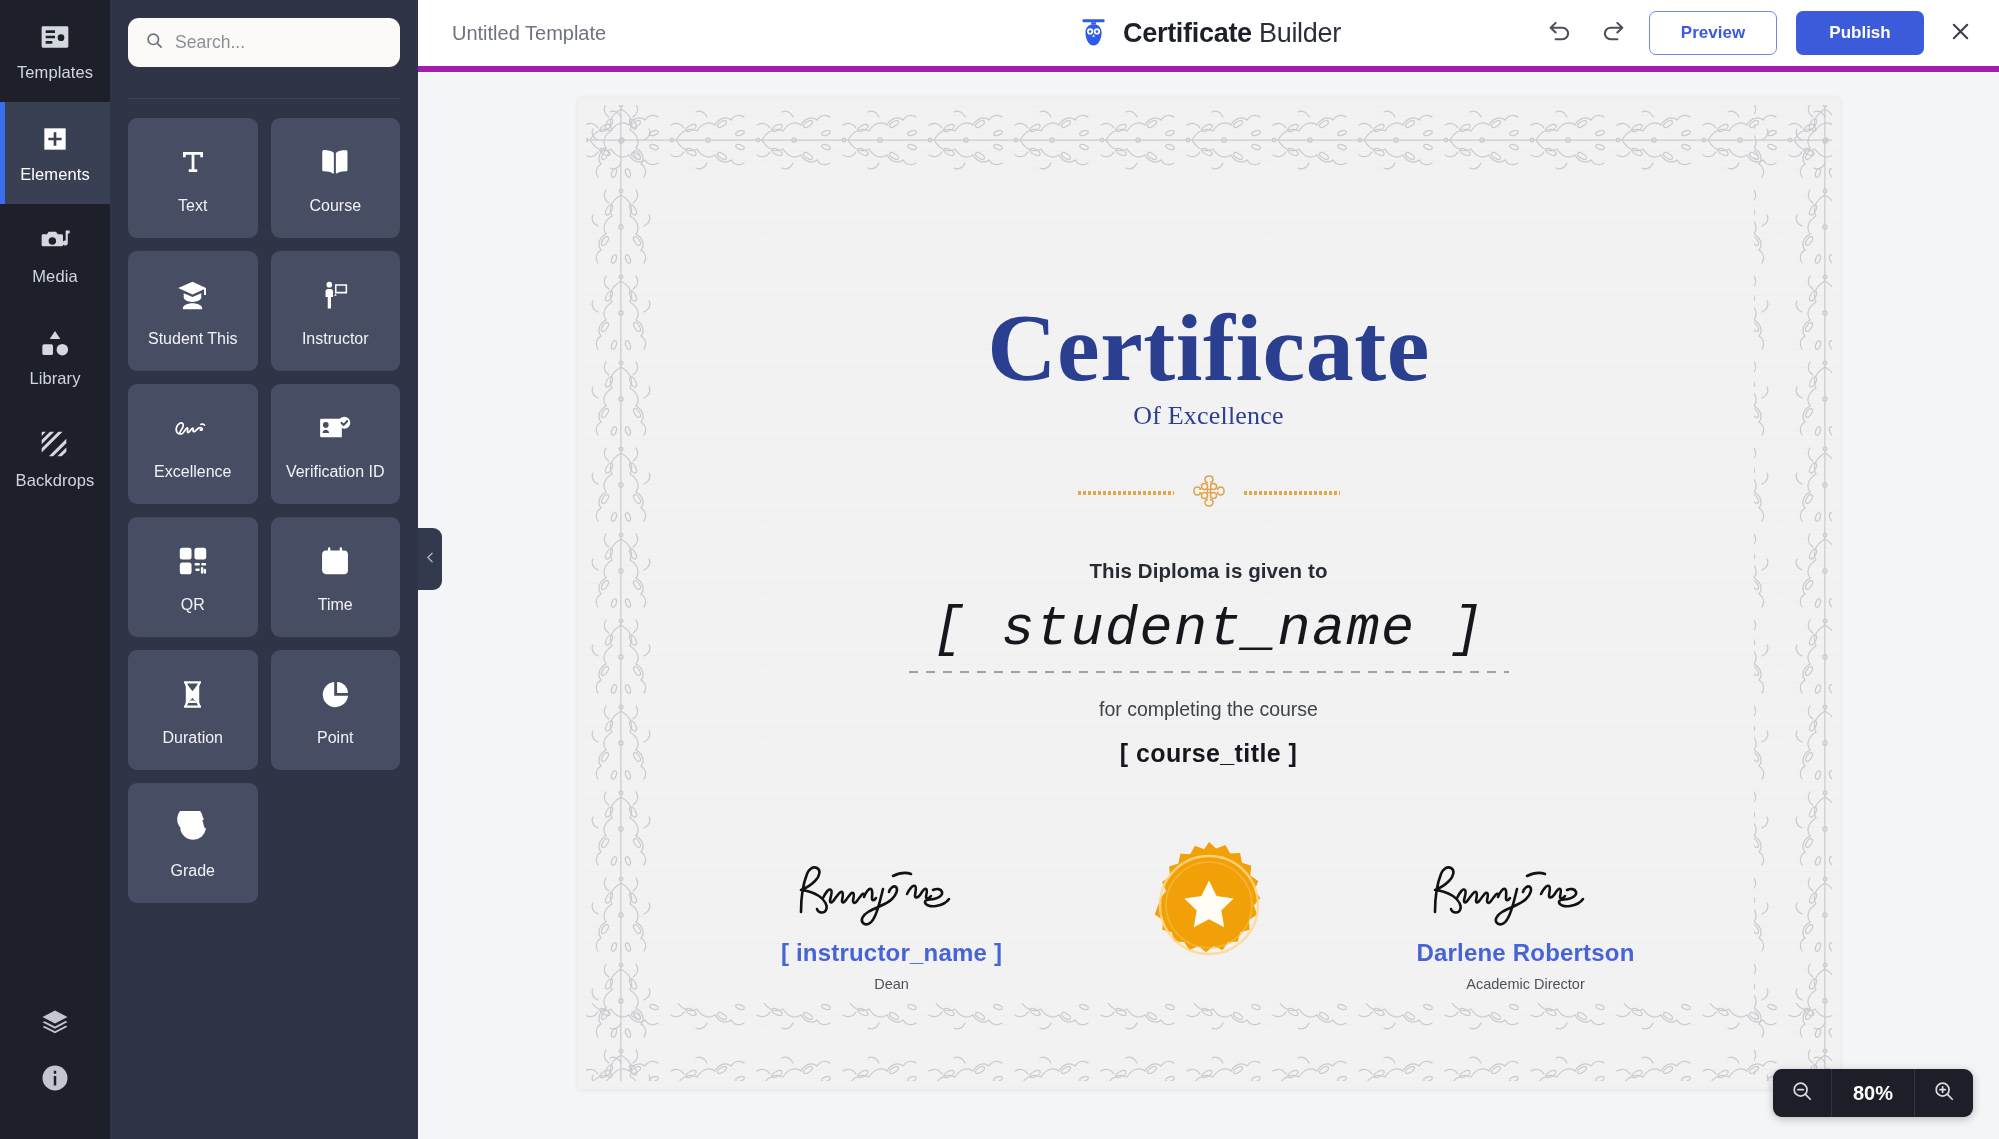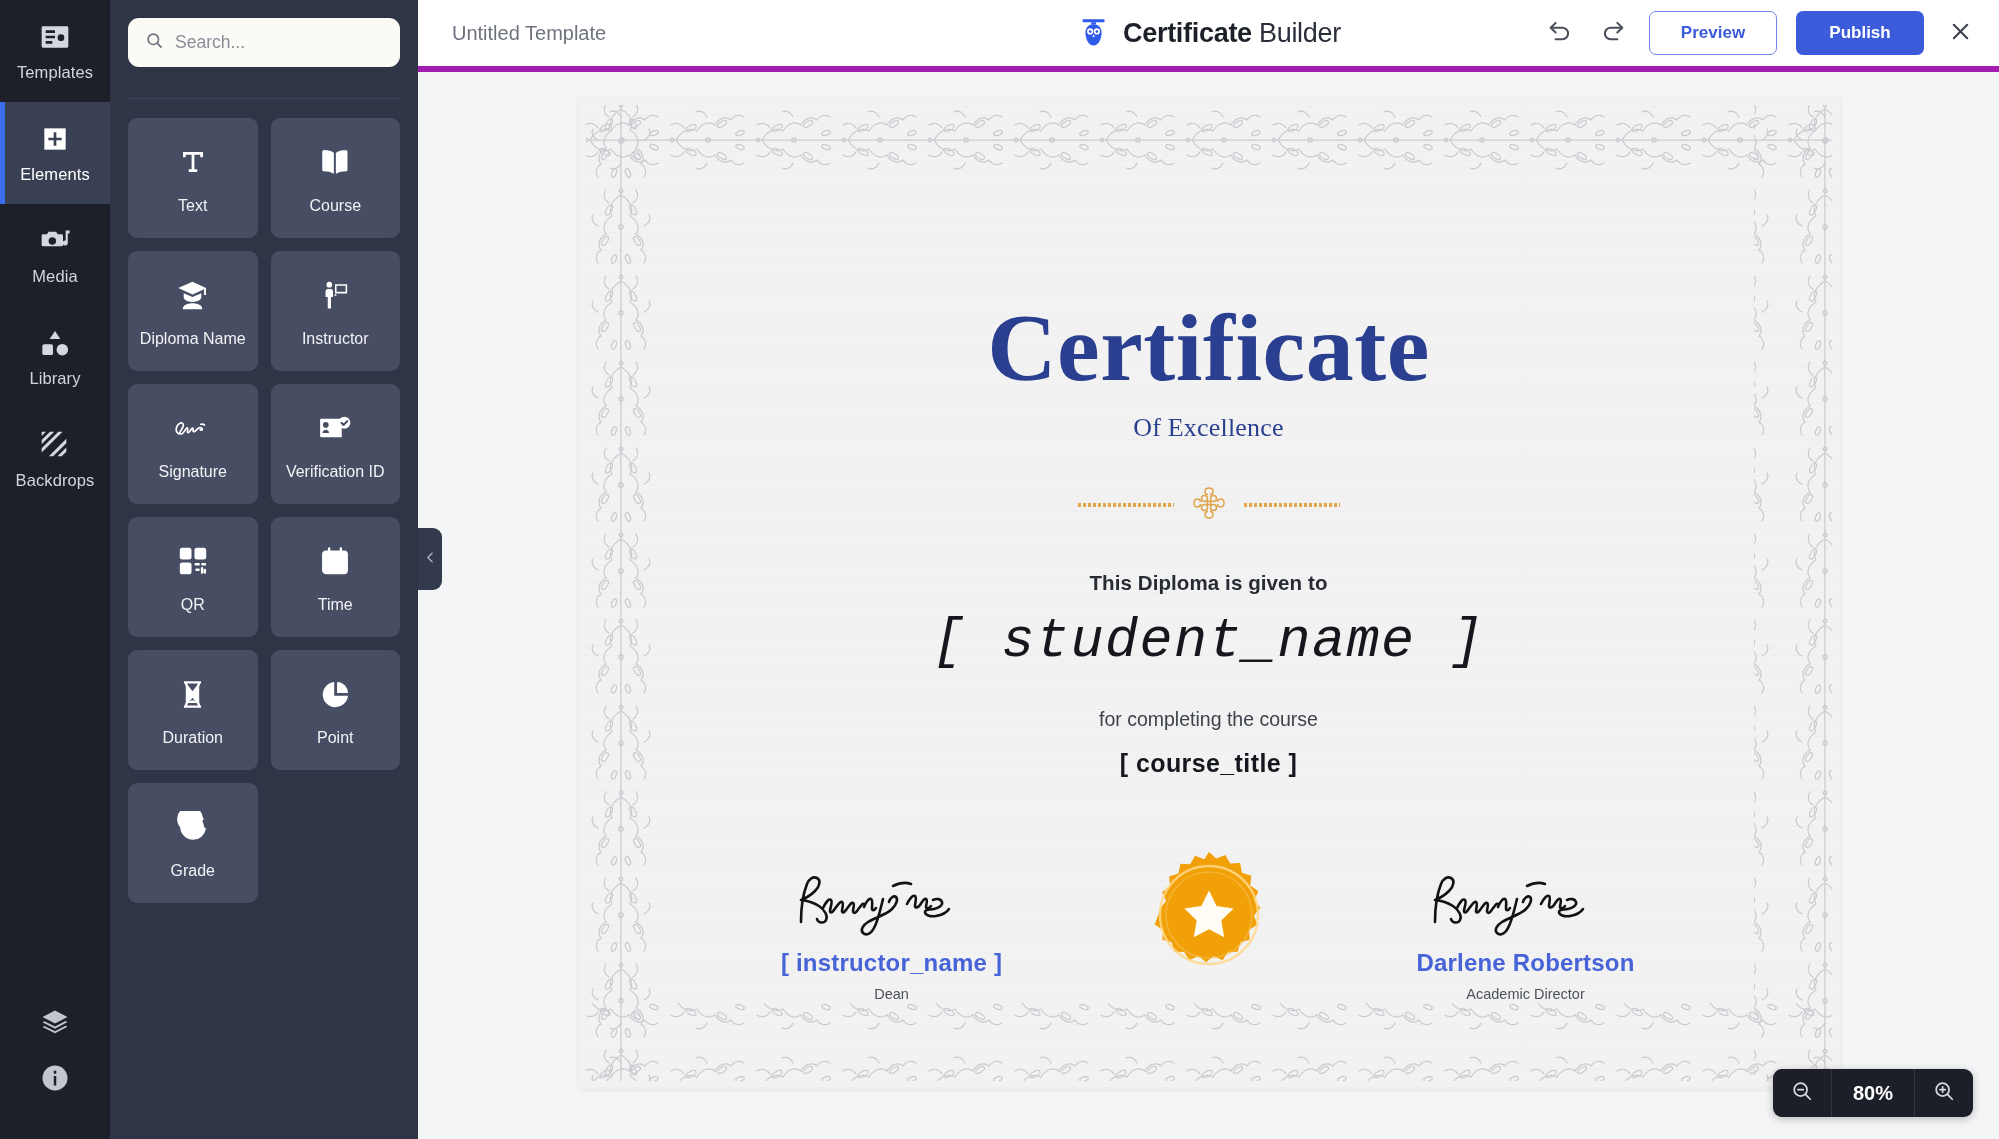--- a/index.html
+++ b/index.html
@@ -125,21 +125,21 @@
   .cert-inner {
     position: absolute; left: 110px; right: 110px; top: 106px; bottom: 92px;
     display: flex; flex-direction: column; align-items: center;
   }
   .c-title {
     font-family: "Liberation Serif", serif; font-size: 96px; font-weight: 700;
     color: #2a3f8f; letter-spacing: .5px; line-height: 1.02; margin-top: 96px;
   }
   .c-sub {
     font-family: "Liberation Serif", serif; font-size: 26px; color: #2a3f8f;
-    margin-top: 16px; letter-spacing: .2px;
+    margin-top: 4px; letter-spacing: .2px;
   }
   .ornament { margin-top: 38px; display: flex; align-items: center; gap: 13px; }
   .orn-line { width: 96px; height: 4px; background: #e3a648;
     -webkit-mask-image: repeating-linear-gradient(90deg, #000 0 3px, transparent 3px 5px);
     mask-image: repeating-linear-gradient(90deg, #000 0 3px, transparent 3px 5px); }
   .orn-mid svg { width: 44px; height: 44px; }
   .c-given { margin-top: 42px; font-size: 20.5px; font-weight: 700; color: #272b33; letter-spacing: .1px; }
   .c-student {
     margin-top: 18px; font-family: Liberation Mono, monospace; font-style: italic;
     font-size: 55px; color: #15171c; letter-spacing: 1.5px; line-height: 1.05;
@@ -291,21 +291,21 @@
       </div>
 
       <div class="tile">
         <span class="t-ico">
           <svg width="33" height="33" viewBox="0 0 24 24">
               <path d="M12 2L1.6 6.6 12 11.2l8.4-3.7v4.1h1.4V6.6L12 2z"></path>
               <path d="M5.6 10.3v3c0 1.9 2.9 3.4 6.4 3.4s6.4-1.5 6.4-3.4v-3L12 13.1l-6.4-2.8z"></path>
               <path d="M12 17.6c-3.6 0-7 1.6-7 3.4V22h14v-1c0-1.8-3.4-3.4-7-3.4z"></path>
             </svg>
         </span>
-        <span class="tile-label">Diploma Name</span>
+        <span class="tile-label">Student This</span>
       </div>
 
       <div class="tile">
         <span class="t-ico">
           <svg width="31" height="31" viewBox="0 0 24 24">
               <circle cx="7.2" cy="3.6" r="2.2"></circle>
               <path d="M6.1 7h2.2c1 0 1.8.8 1.8 1.8v4.4H8.5V22H6V13.2H4.3V8.8C4.3 7.8 5.1 7 6.1 7z"></path>
               <path d="M11.6 3.2H21v7.2h-9.4V3.2zm1.2 1.3v4.6h7V4.5h-7z"></path>
               <path d="M11.9 10.6l-1 1.9 2.2-.7z"></path>
             </svg>
@@ -313,21 +313,21 @@
         <span class="tile-label">Instructor</span>
       </div>
 
       <div class="tile">
         <span class="t-ico">
           <svg width="40" height="30" viewBox="0 0 48 30">
             <path d="M7 22c-3-1-4-5-2.5-8.5C6 10 9.5 8 11.5 9.5c1.7 1.3.6 4.4-1.3 7.4-1.6 2.6-3 4.3-1.6 5.1 1.6.9 3.9-1.2 5.3-3.5 1.3-2.2 2.2-4 3.3-3.7 1 .3.3 2.5.1 4-.2 1.2.3 1.9 1.3 1.6 1.1-.3 2.1-2.1 3.1-3.6.8-1.2 1.6-1.9 2.2-1.6.7.4.2 2.1.2 3.1 0 .9.6 1.4 1.5 1.1 1.5-.5 3.3-3 4.8-4.1 1.3-1 2.3-1 3.4-.5 1 .5 1.6 1.4 1.3 2-.3.6-1.4.8-2.3.5" fill="none" stroke="#fff" stroke-width="2.1" stroke-linecap="round" stroke-linejoin="round"></path>
             <path d="M33.5 10.5c1.7-.4 3.5.1 4.2 1" fill="none" stroke="#fff" stroke-width="2.1" stroke-linecap="round"></path>
           </svg>
         </span>
-        <span class="tile-label">Signature</span>
+        <span class="tile-label">Excellence</span>
       </div>
 
       <div class="tile">
         <span class="t-ico">
           <svg width="34" height="34" viewBox="0 0 24 24">
             <path d="M2.4 5.4h14.4v13.2H2.4a.9.9 0 01-.9-.9V6.3c0-.5.4-.9.9-.9zm3.1 2.4a2 2 0 100 4 2 2 0 000-4zm-2.3 7.8h4.6c0-1.4-1-2.4-2.3-2.4s-2.3 1-2.3 2.4zM10.4 8.2h4.8v1.5h-4.8zM10.4 11.2h4.8v1.5h-4.8zM10.4 14.2h3.4v1.5h-3.4z"></path>
             <circle cx="18.6" cy="8.3" r="4.2" fill="#fff"></circle>
               <path d="M16.7 8.4l1.4 1.4 2.5-2.6" fill="none" stroke="#474d63" stroke-width="1.5" stroke-linecap="round" stroke-linejoin="round"></path>
           </svg>
         </span>

